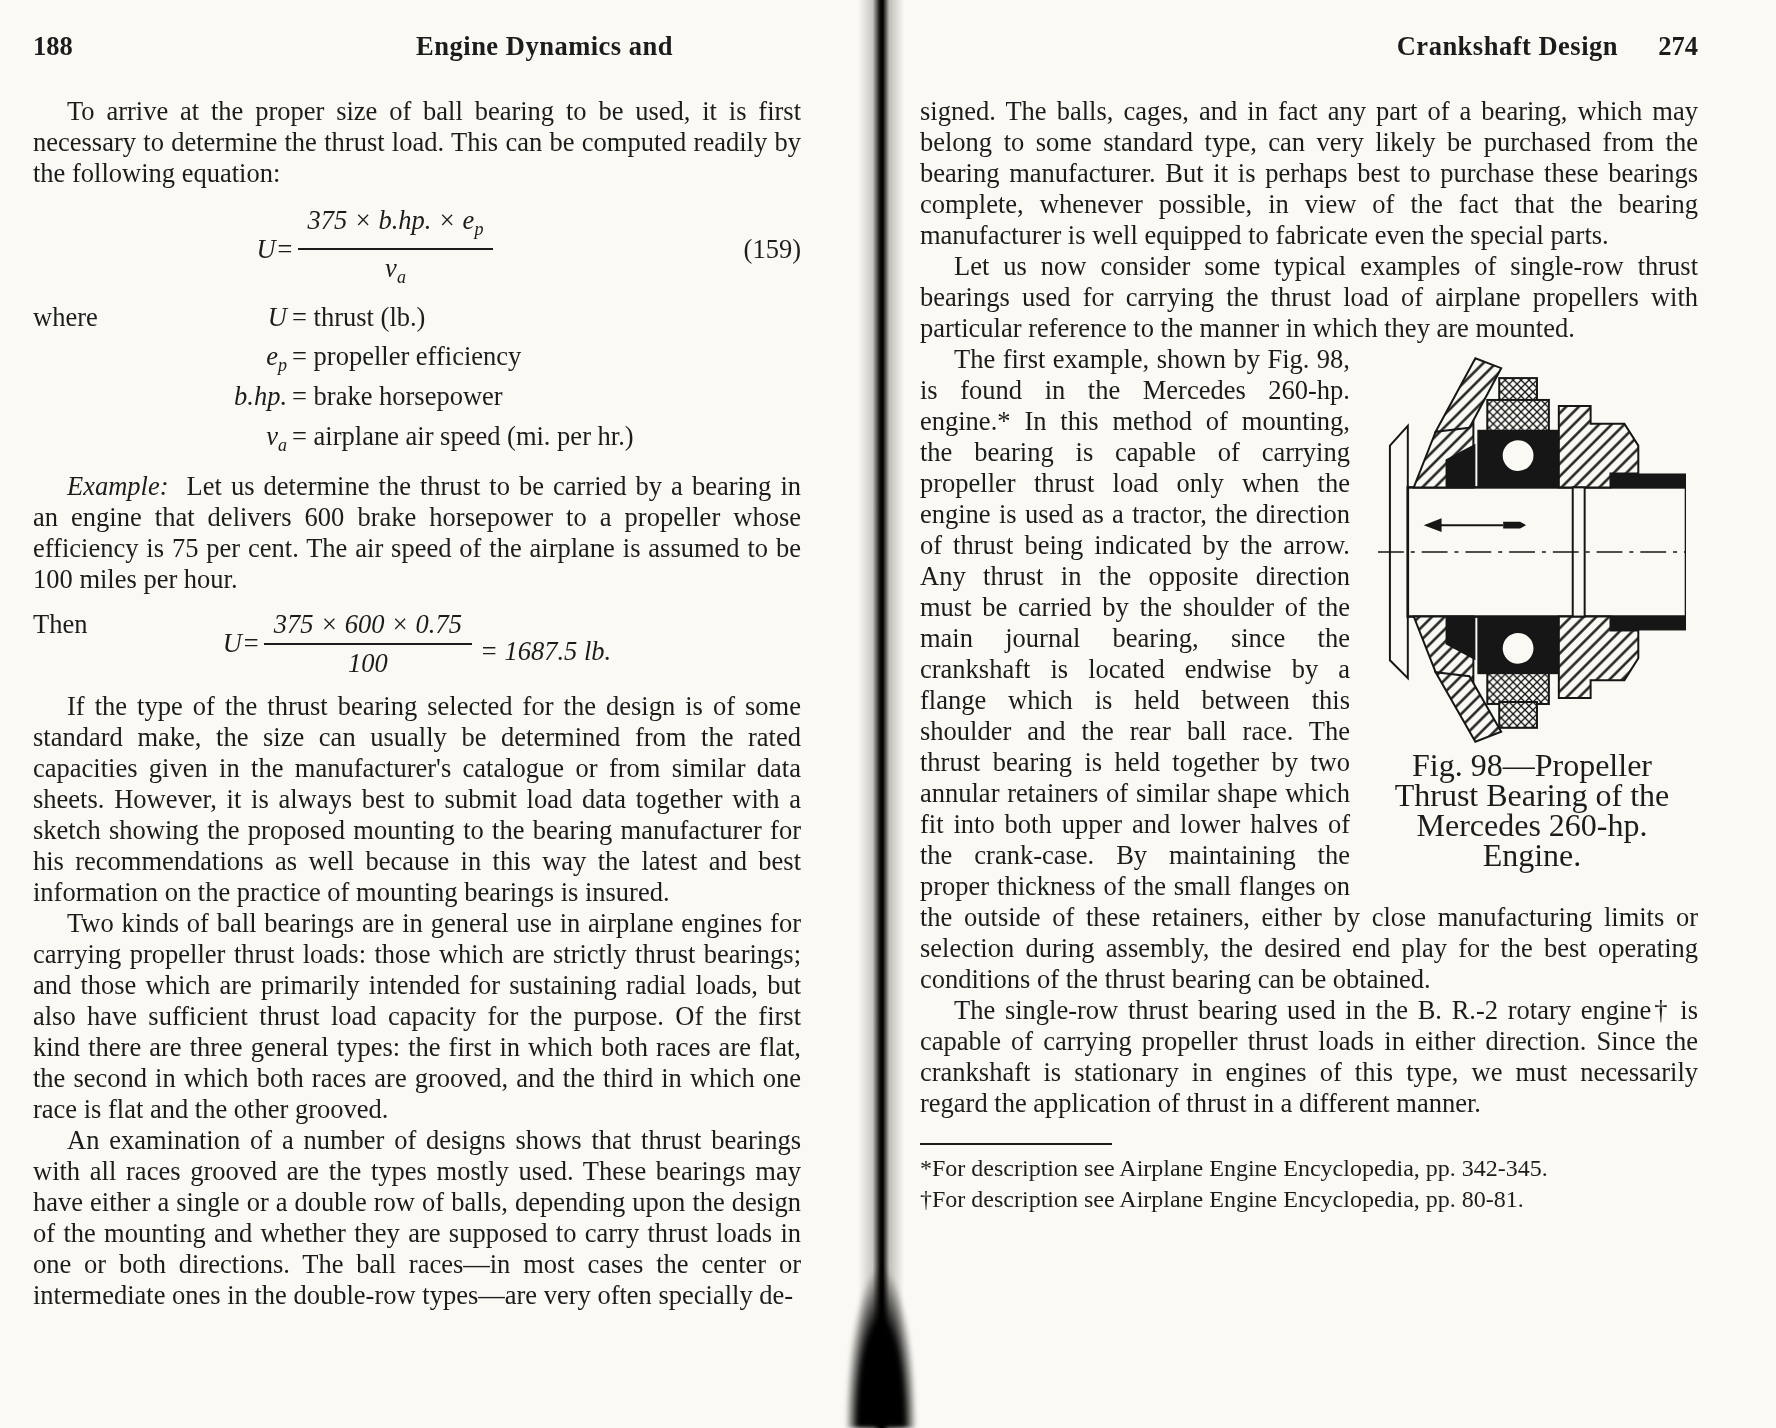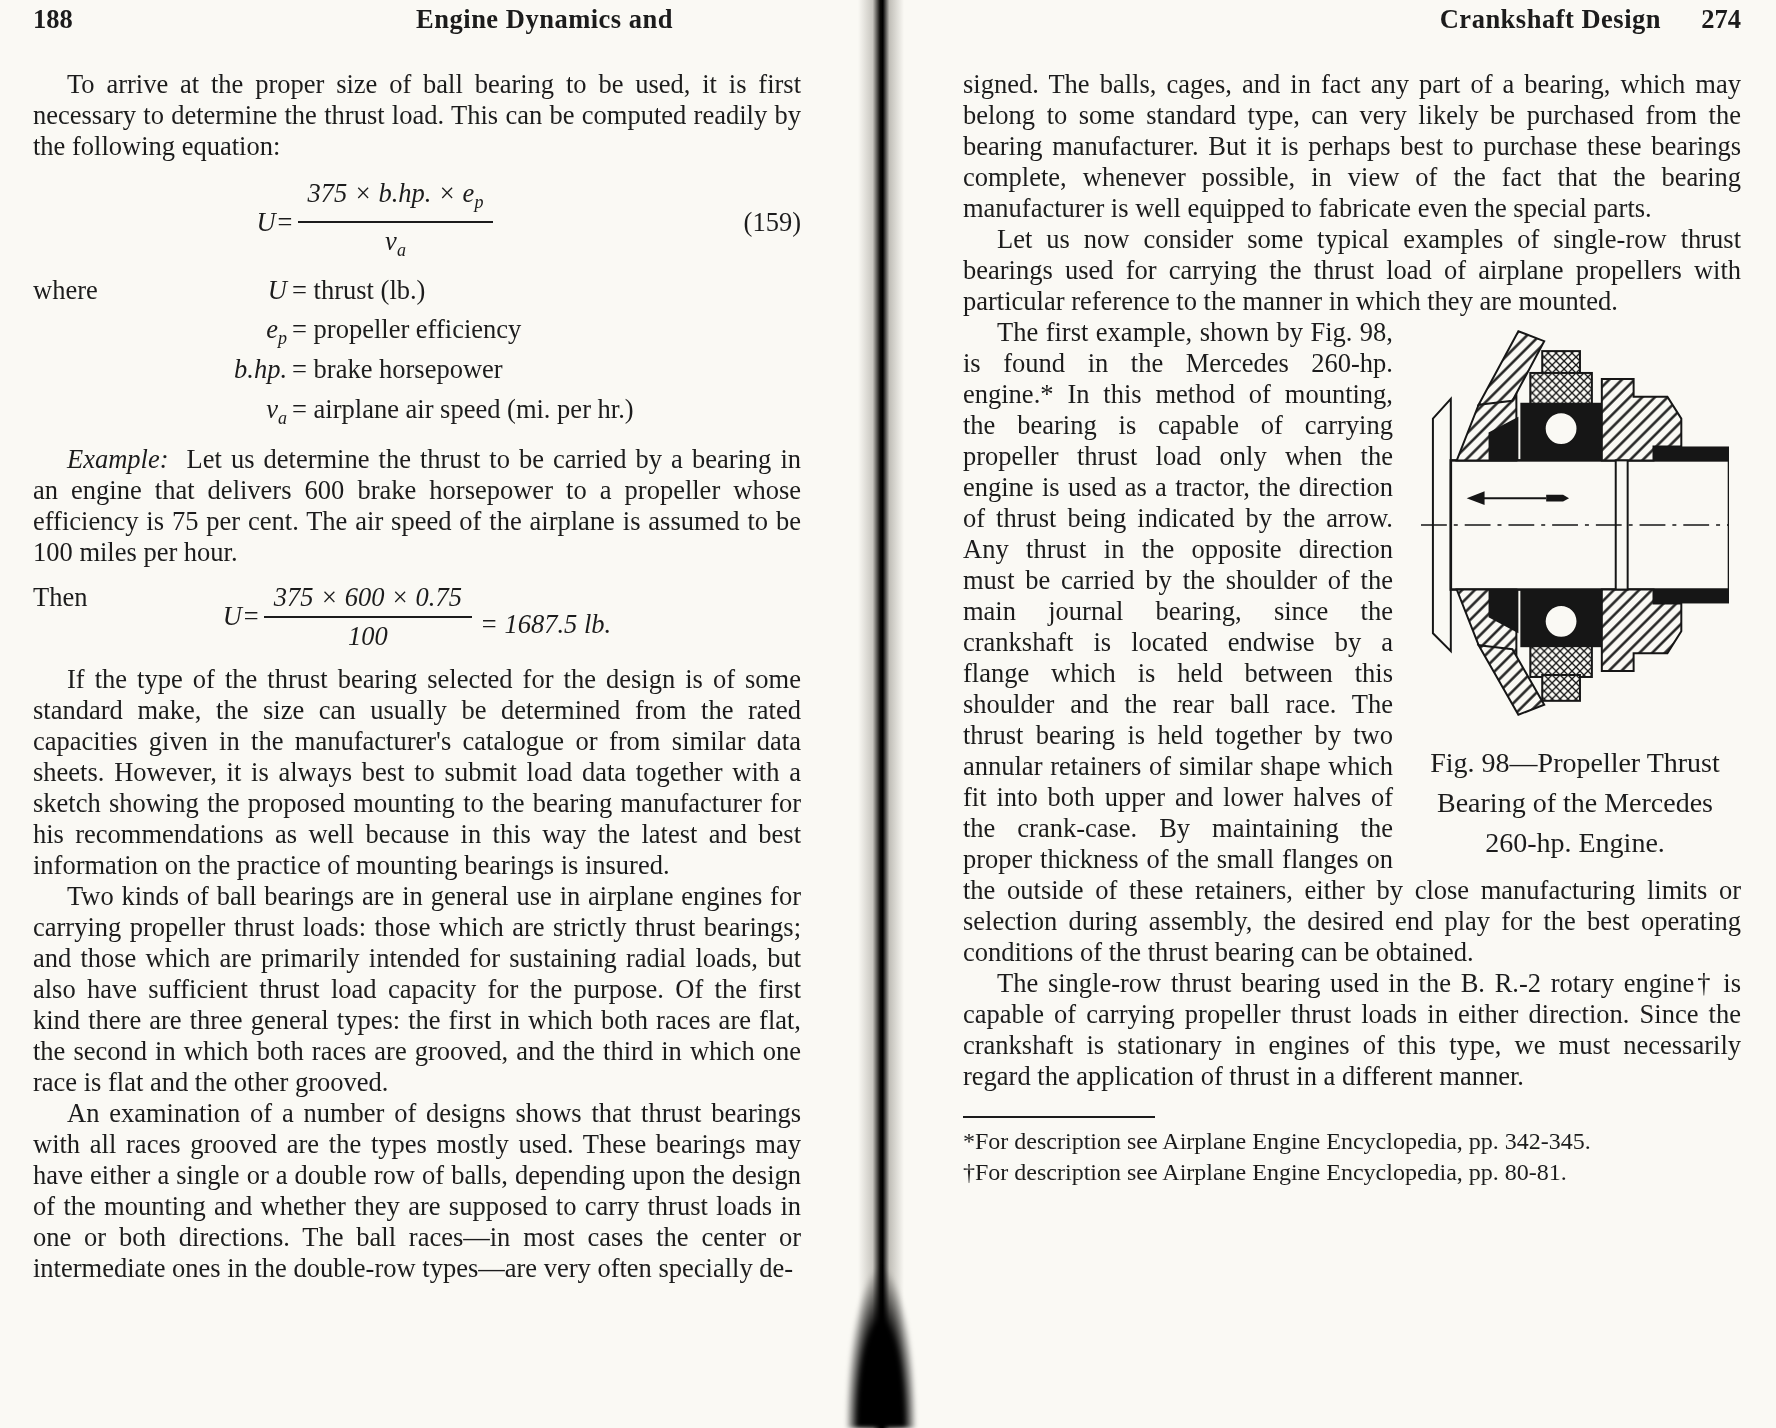--- a/index.html
+++ b/index.html
@@ -7,23 +7,23 @@
     width:1776px;height:1428px;position:relative;overflow:hidden;
     background:#faf9f4;
     font-family:"Liberation Serif","DejaVu Serif",serif;
     color:#1c1c1c;
   }
   .page{
     position:absolute;top:0;font-size:26.5px;line-height:31px;
     text-align:justify;
   }
   .page-left{left:33px;width:768px;}
-  .page-right{left:963px;width:778px;}
-
-  .running{display:flex;align-items:baseline;padding-top:4px;margin-bottom:34px;font-weight:bold;}
+  .page-right{left:920px;width:778px;}
+
+  .running{display:flex;align-items:baseline;padding-top:31px;margin-bottom:34px;font-weight:bold;}
   .running .pnum{width:80px;}
   .running .pnum.right{text-align:right;}
   .running .rtitle{flex:1;text-align:right;letter-spacing:.5px;}
   .page-left .rtitle{transform:translateX(-48px);}
 
   p{margin:0;text-indent:34px;}
   p.noindent{text-indent:0;}
 
   .eq-row{display:flex;align-items:center;margin:16px 0 8px;}
   .eq-main{flex:1;display:flex;justify-content:center;align-items:center;font-style:italic;}
@@ -40,21 +40,21 @@
   .defs{flex:1;}
   .def-row{display:flex;line-height:30.5px;}
   .def-term{width:128px;text-align:right;font-style:italic;}
   .def-text{padding-left:5px;}
 
   .then-row{display:flex;margin:14px 0 12px;}
   .then-label{width:150px;}
 
   .fig-float{float:right;width:332px;margin:4px 0 6px 16px;text-indent:0;}
   .fig-float svg{display:block;margin:0 auto;}
-  .fig-caption{margin-top:24px;font-size:28px;line-height:40px;text-align:center;padding:0 4px;}
+  .fig-caption{margin-top:4px;font-size:32px;line-height:30px;text-align:center;padding:0 4px;}
 
   .footnotes{margin-top:24px;font-size:24px;line-height:31px;}
   .fn-rule{width:192px;border:0;border-top:2.5px solid #1b1b1b;margin:0 0 8px 0;}
   .fn{text-indent:0;text-align:left;}
 
   .gutter{
     position:absolute;left:858px;top:0;width:46px;height:1428px;
     background:linear-gradient(to right,rgba(60,55,45,0) 0%,rgba(70,65,55,.28) 32%,#0c0b09 48%,#000 54%,rgba(70,65,55,.32) 68%,rgba(60,55,45,0) 100%);
   }
   .gutter-bottom{

